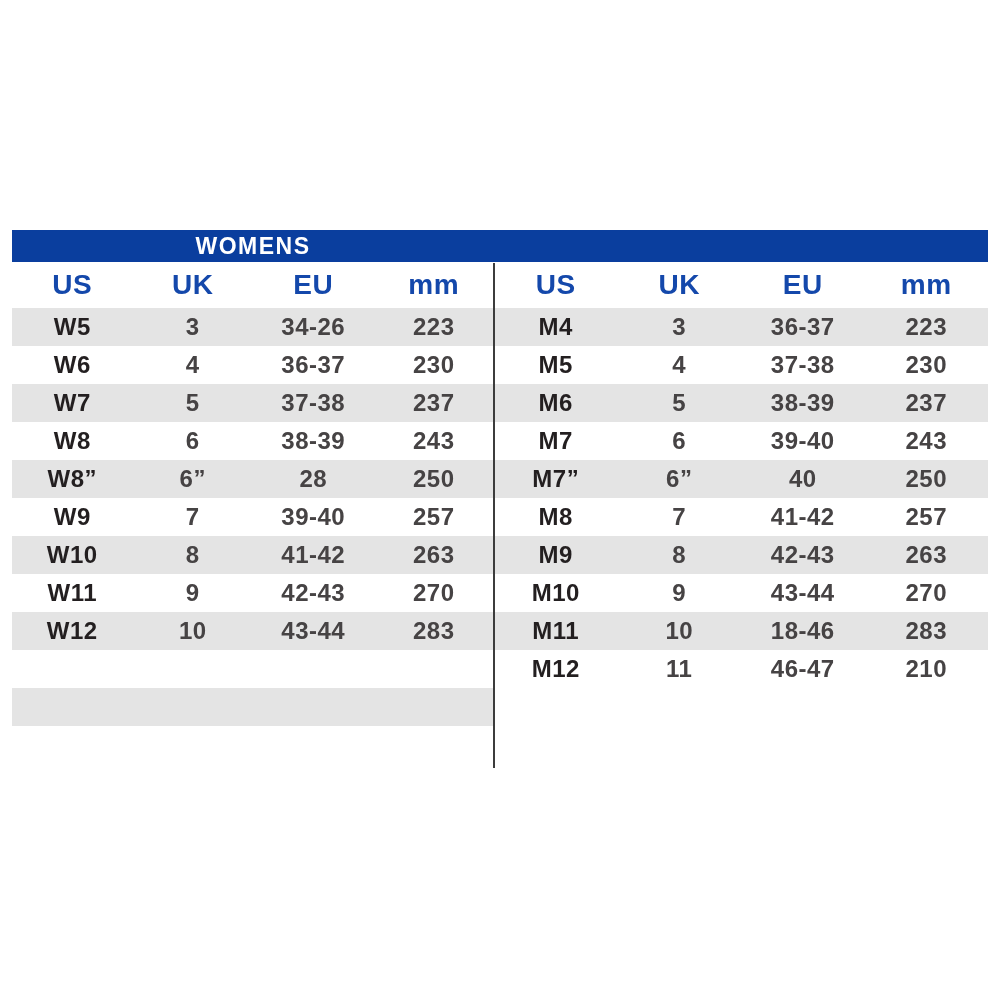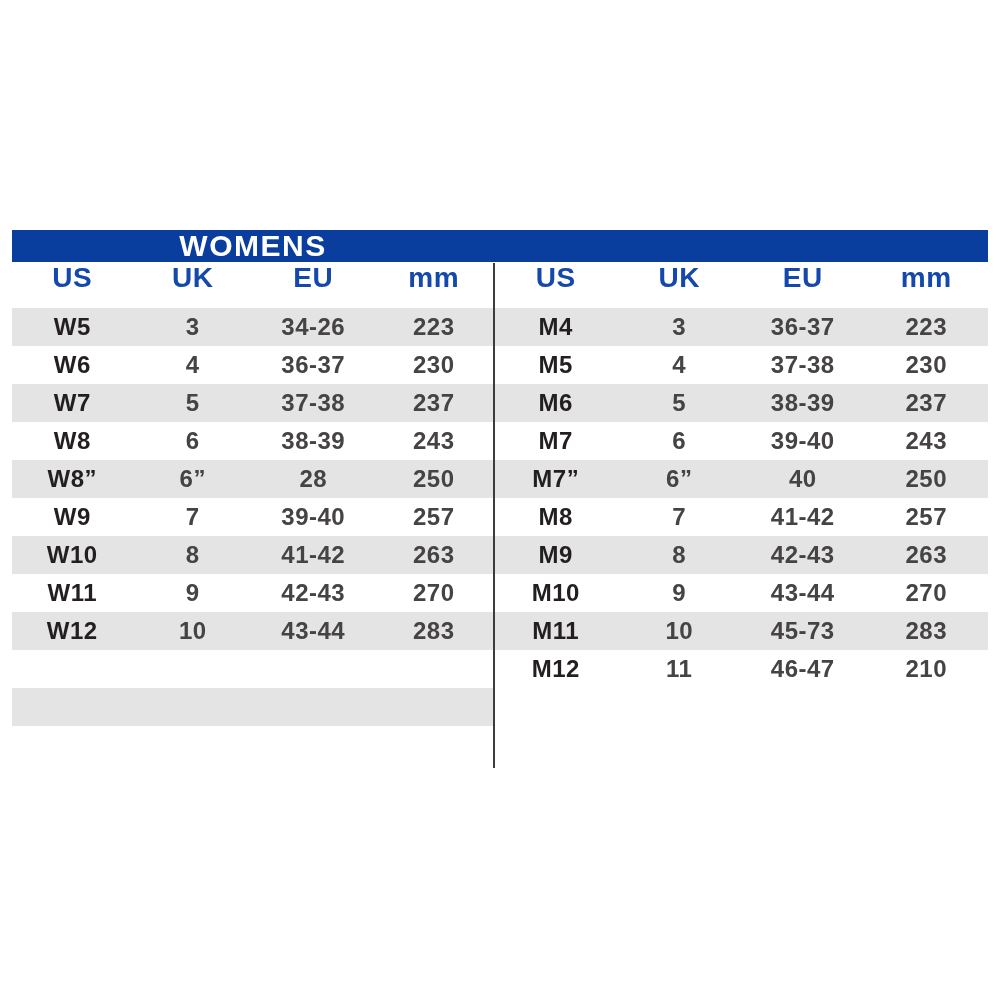--- a/index.html
+++ b/index.html
@@ -22,21 +22,21 @@
   .header-bar {
     display: flex;
     height: 32px;
     background: var(--header_bar, #0a3e9e);
   }
   .header-half {
     display: flex;
     align-items: center;
     justify-content: center;
     color: var(--header_text, #ffffff);
-    font-size: 30px;
+    font-size: 23px;
     letter-spacing: 1.5px;
     text-align: right;
   }
   .header-half.w { width: 482px; }
   .header-half.m { width: 494px; }
   .tables {
     position: relative;
     display: flex;
   }
   .half.w { width: 482px; }
@@ -45,20 +45,21 @@
     position: absolute;
     left: 481px;
     top: 1px;
     width: 2px;
     height: 505px;
     background: var(--divider, #3c3c3c);
   }
   .col-headers {
     display: flex;
     height: 46px;
+    align-items: center;
   }
   .col-h {
     width: 25%;
     text-align: center;
     color: var(--column_header, #1448ab);
     font-size: 28px;
     letter-spacing: 0.5px;
   }
   .row {
     display: flex;
@@ -223,21 +224,21 @@
           </div>
           <div class="row">
             <div class="cell size-label">M10</div>
             <div class="cell value">9</div>
             <div class="cell value">43-44</div>
             <div class="cell value">270</div>
           </div>
           <div class="row stripe">
             <div class="cell size-label">M11</div>
             <div class="cell value">10</div>
-            <div class="cell value">45-73</div>
+            <div class="cell value">18-46</div>
             <div class="cell value">283</div>
           </div>
           <div class="row">
             <div class="cell size-label">M12</div>
             <div class="cell value">11</div>
             <div class="cell value">46-47</div>
             <div class="cell value">210</div>
           </div>
         </div>
     </div>

